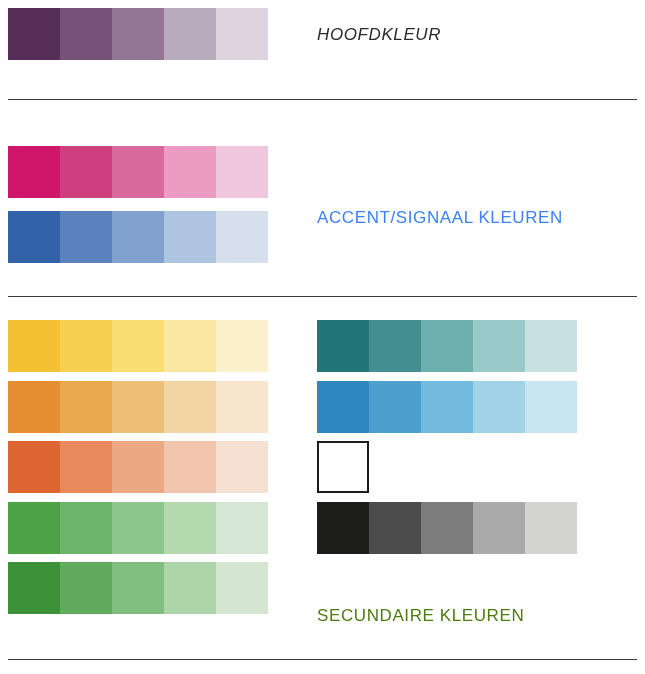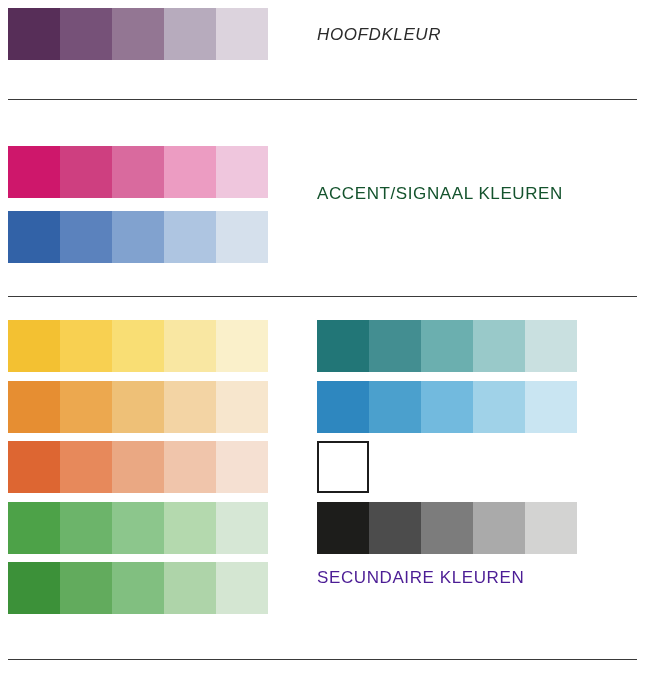--- a/index.html
+++ b/index.html
@@ -86,21 +86,21 @@
     <div class="swatch" style="background: rgb(236, 156, 194);"></div>
     <div class="swatch" style="background: rgb(239, 198, 221);"></div>
   </div>
   <div class="swatch-row col-left" style="top:211px;">
     <div class="swatch" style="background: rgb(50, 98, 167);"></div>
     <div class="swatch" style="background: rgb(91, 130, 189);"></div>
     <div class="swatch" style="background: rgb(129, 162, 207);"></div>
     <div class="swatch" style="background: rgb(174, 197, 225);"></div>
     <div class="swatch" style="background: rgb(213, 224, 236);"></div>
   </div>
-  <div class="section-label" style="top: 184px; color: #14532d;">ACCENT/SIGNAAL KLEUREN</div>
+  <div class="section-label" style="top: 208px; color: #3b82f6;">ACCENT/SIGNAAL KLEUREN</div>
   <div class="divider" style="top: 296px; background: rgb(58, 58, 58);"></div>
 
   <div class="swatch-row col-left" style="top:320px;">
     <div class="swatch" style="background: rgb(243, 193, 50);"></div>
     <div class="swatch" style="background: rgb(248, 208, 81);"></div>
     <div class="swatch" style="background: rgb(249, 222, 116);"></div>
     <div class="swatch" style="background: rgb(249, 231, 162);"></div>
     <div class="swatch" style="background: rgb(250, 240, 202);"></div>
   </div>
   <div class="swatch-row col-left" style="top:381px;">
@@ -150,15 +150,15 @@
     <div class="swatch outlined" style="background: rgb(255, 255, 255);"></div>
   </div>
   <div class="swatch-row col-right" style="top:502px;">
     <div class="swatch" style="background: rgb(29, 29, 27);"></div>
     <div class="swatch" style="background: rgb(76, 76, 76);"></div>
     <div class="swatch" style="background: rgb(124, 124, 124);"></div>
     <div class="swatch" style="background: rgb(170, 170, 170);"></div>
     <div class="swatch" style="background: rgb(211, 211, 210);"></div>
   </div>
 
-  <div class="section-label" style="top: 568px; color: #4c1d95;">SECUNDAIRE KLEUREN</div>
+  <div class="section-label" style="top: 606px; color: #4d7c0f;">SECUNDAIRE KLEUREN</div>
   <div class="divider" style="top: 659px; background: rgb(58, 58, 58);"></div>
 </div>
 
 </body></html>

